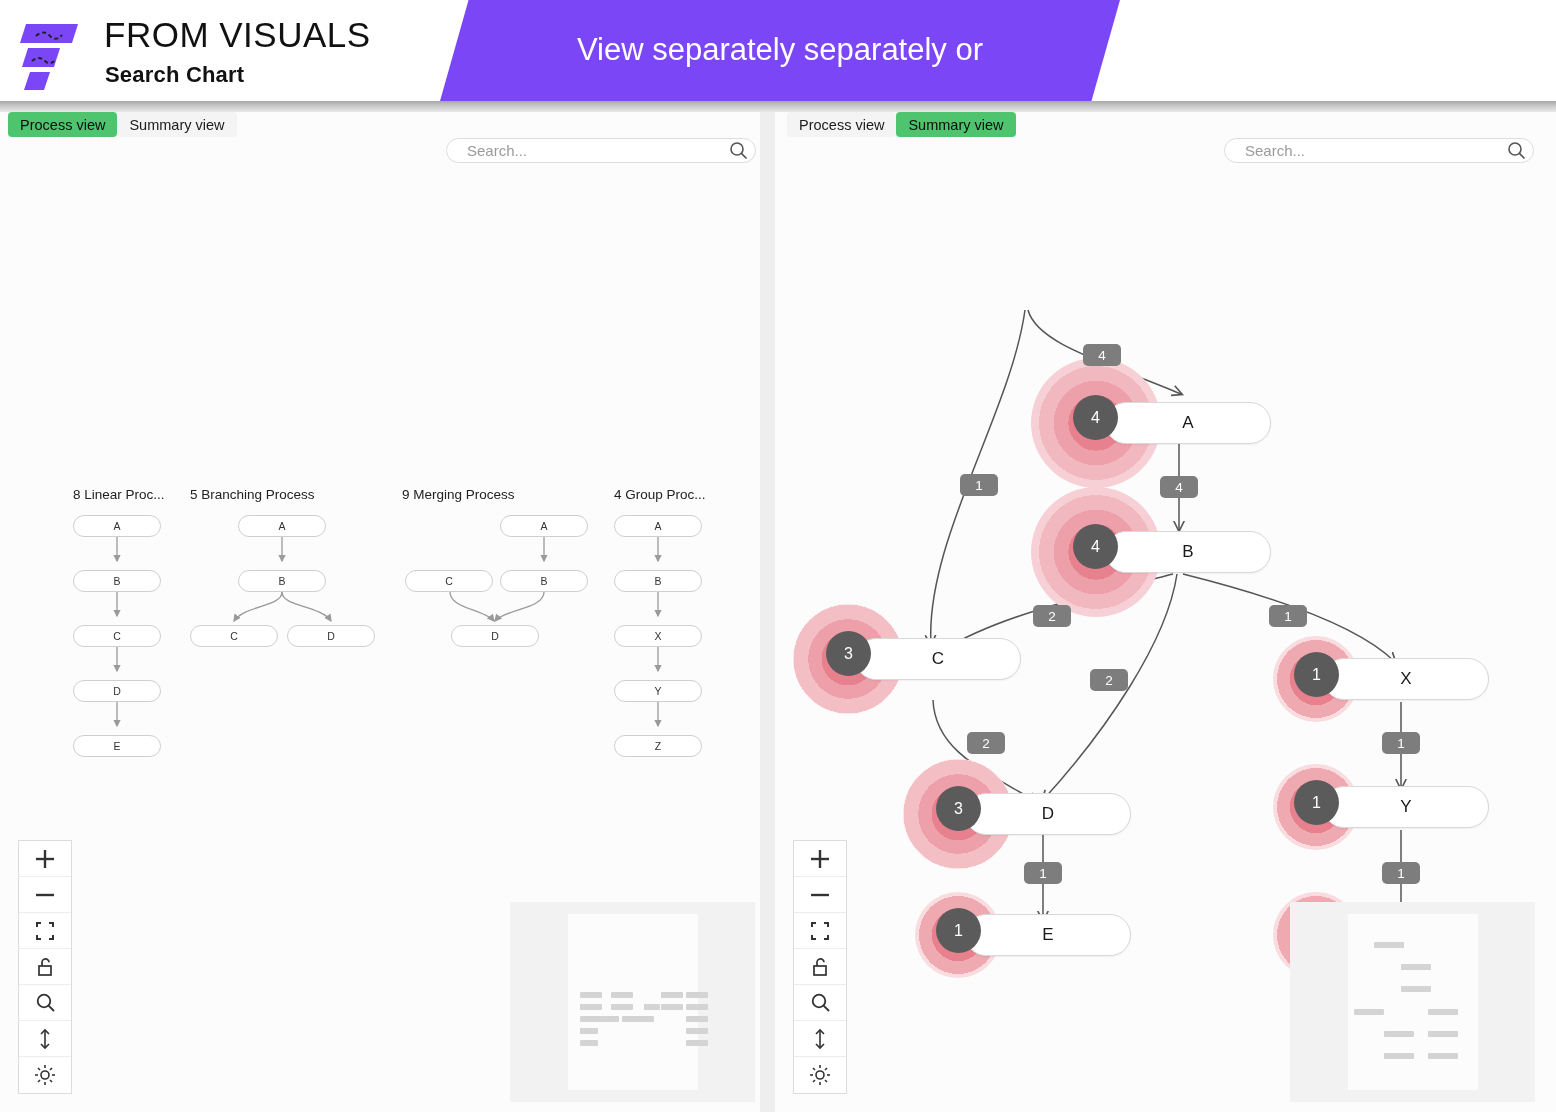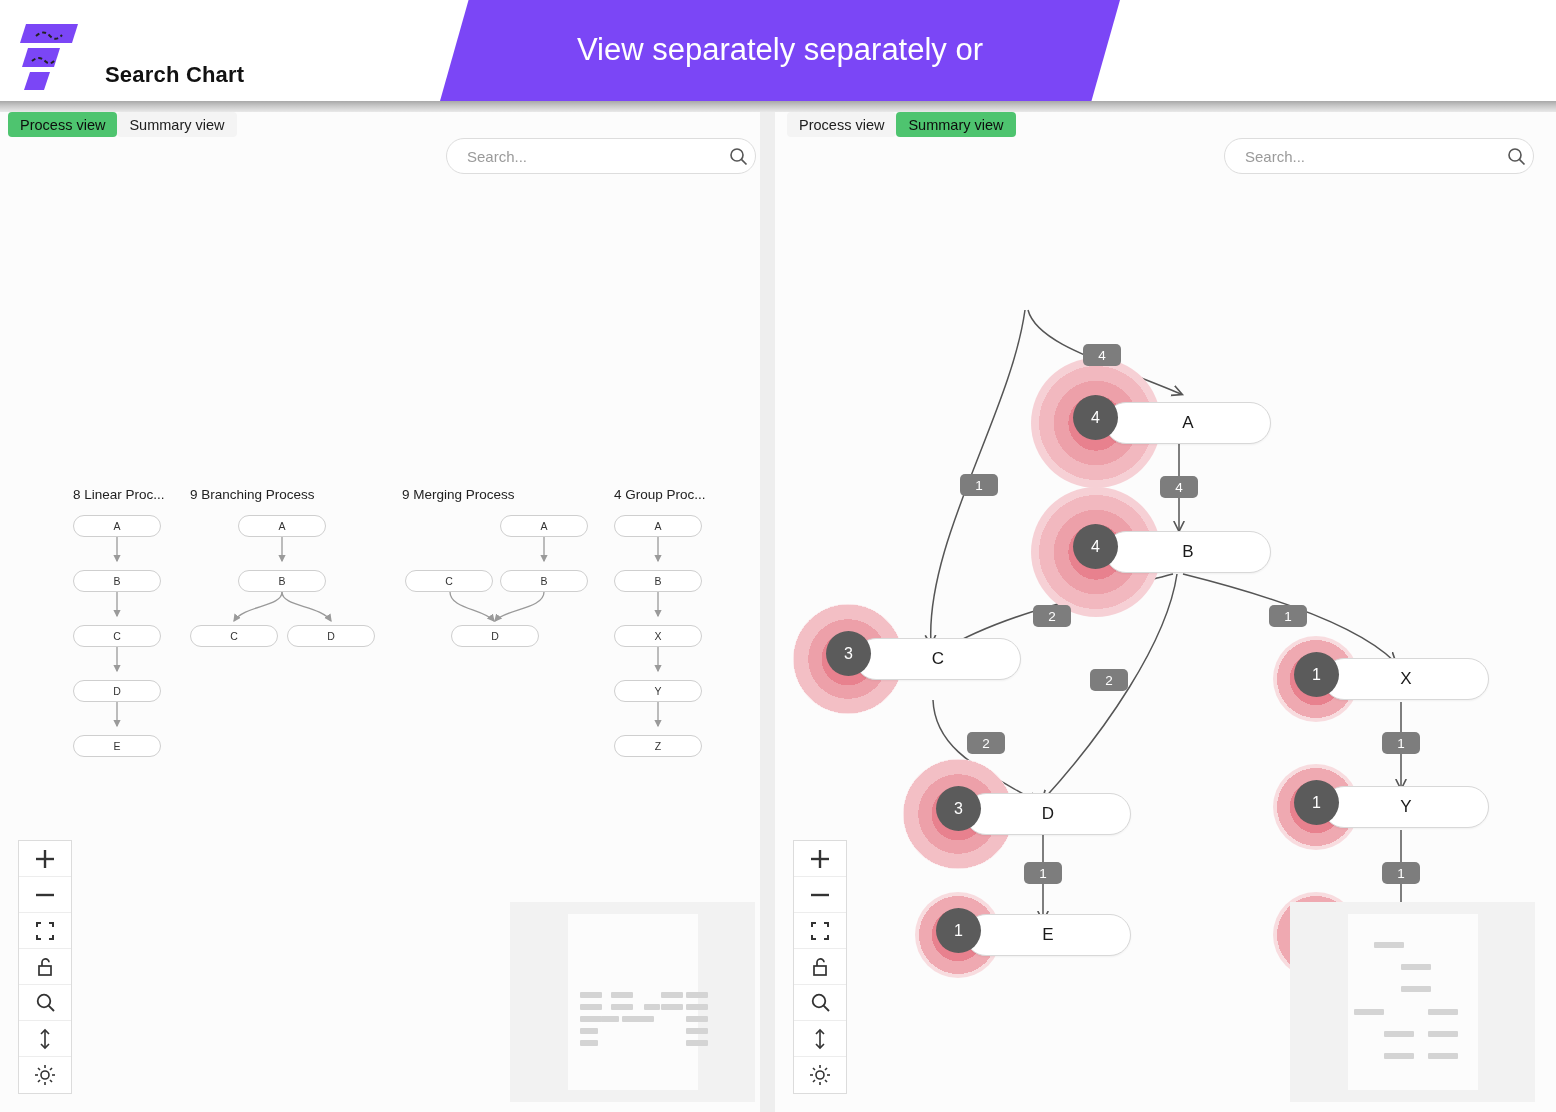--- a/index.html
+++ b/index.html
@@ -68,21 +68,21 @@
     height: 25px; padding: 0 12px;
     display: flex; align-items: center;
     font-size: 14.5px; color: #202020;
     background: #f4f4f4; border-radius: 4px;
     cursor: pointer; white-space: nowrap;
   }
   .tab.active { background: #4ec46f; color: #0d0d0d; }
 
   .searchbox {
     position: absolute; top: 26px;
-    width: 310px; height: 36px;
+    width: 310px; height: 25px;
     border: 1px solid #dddddd; border-radius: 22px;
     background: #ffffff;
     display: flex; align-items: center;
   }
   #panel-left .searchbox  { left: 446px; }
   #panel-right .searchbox { left: 449px; }
   .searchbox input {
     flex: 1; border: 0; outline: none; background: transparent;
     font-family: "Liberation Sans", sans-serif;
     font-size: 15px; color: #333333;
@@ -173,20 +173,21 @@
 <div class="header">
   <div class="logo-mark">
     <svg width="76" height="76" viewBox="0 0 76 76">
       <polygon points="12,8 64,8 58,27 6,27" fill="#7b46f6"></polygon>
       <polygon points="14,32 46,32 40,51 8,51" fill="#7b46f6"></polygon>
       <polygon points="16,56 36,56 30,74 10,74" fill="#7b46f6"></polygon>
       <path d="M22,20 q8,-7 14,0 q6,6 12,-1" stroke="#222" stroke-width="2" fill="none" stroke-dasharray="4 3"></path>
       <path d="M18,45 q7,-6 13,0 q5,5 10,-1" stroke="#222" stroke-width="2" fill="none" stroke-dasharray="4 3"></path>
     </svg>
   </div>
+  <div class="brand-title">FROM VISUALS</div>
   <div class="brand-sub">Search Chart</div>
 
   <div class="banner"></div>
   <div class="banner-text" style="left:440px;">
     <span>View separately separately or</span>
   </div>
   <div class="header-rule"></div>
 </div>
 
 <div class="panel" id="panel-left">
@@ -220,21 +221,21 @@
       <line x1="44" y1="215" x2="44" y2="239" stroke="#9a9a9a" stroke-width="1.3" marker-end="url(#ar1)"></line>
     </svg>
     <div class="pnode" style="left:0;   top:28px;">A</div>
     <div class="pnode" style="left:0;   top:83px;">B</div>
     <div class="pnode" style="left:0;   top:138px;">C</div>
     <div class="pnode" style="left:0;   top:193px;">D</div>
     <div class="pnode" style="left:0;   top:248px;">E</div>
   </div>
 
   <div class="proc-col" id="lp2" style="left:190px; top:375px;">
-    <div class="proc-title">9 Branching Process</div>
+    <div class="proc-title">5 Branching Process</div>
     <svg class="proc-svg" width="200" height="270">
       <defs>
           <marker id="ar2" markerWidth="7" markerHeight="7" refX="5" refY="3" orient="auto">
             <path d="M0,0 L6,3 L0,6 z" fill="#9a9a9a"></path>
           </marker>
         </defs>
       <line x1="92" y1="50" x2="92" y2="74" stroke="#9a9a9a" stroke-width="1.3" marker-end="url(#ar2)"></line>
       <path d="M92,105 C92,120 55,118 44,134" stroke="#9a9a9a" stroke-width="1.3" fill="none" marker-end="url(#ar2)"></path>
       <path d="M92,105 C92,120 130,118 141,134" stroke="#9a9a9a" stroke-width="1.3" fill="none" marker-end="url(#ar2)"></path>
     </svg>

